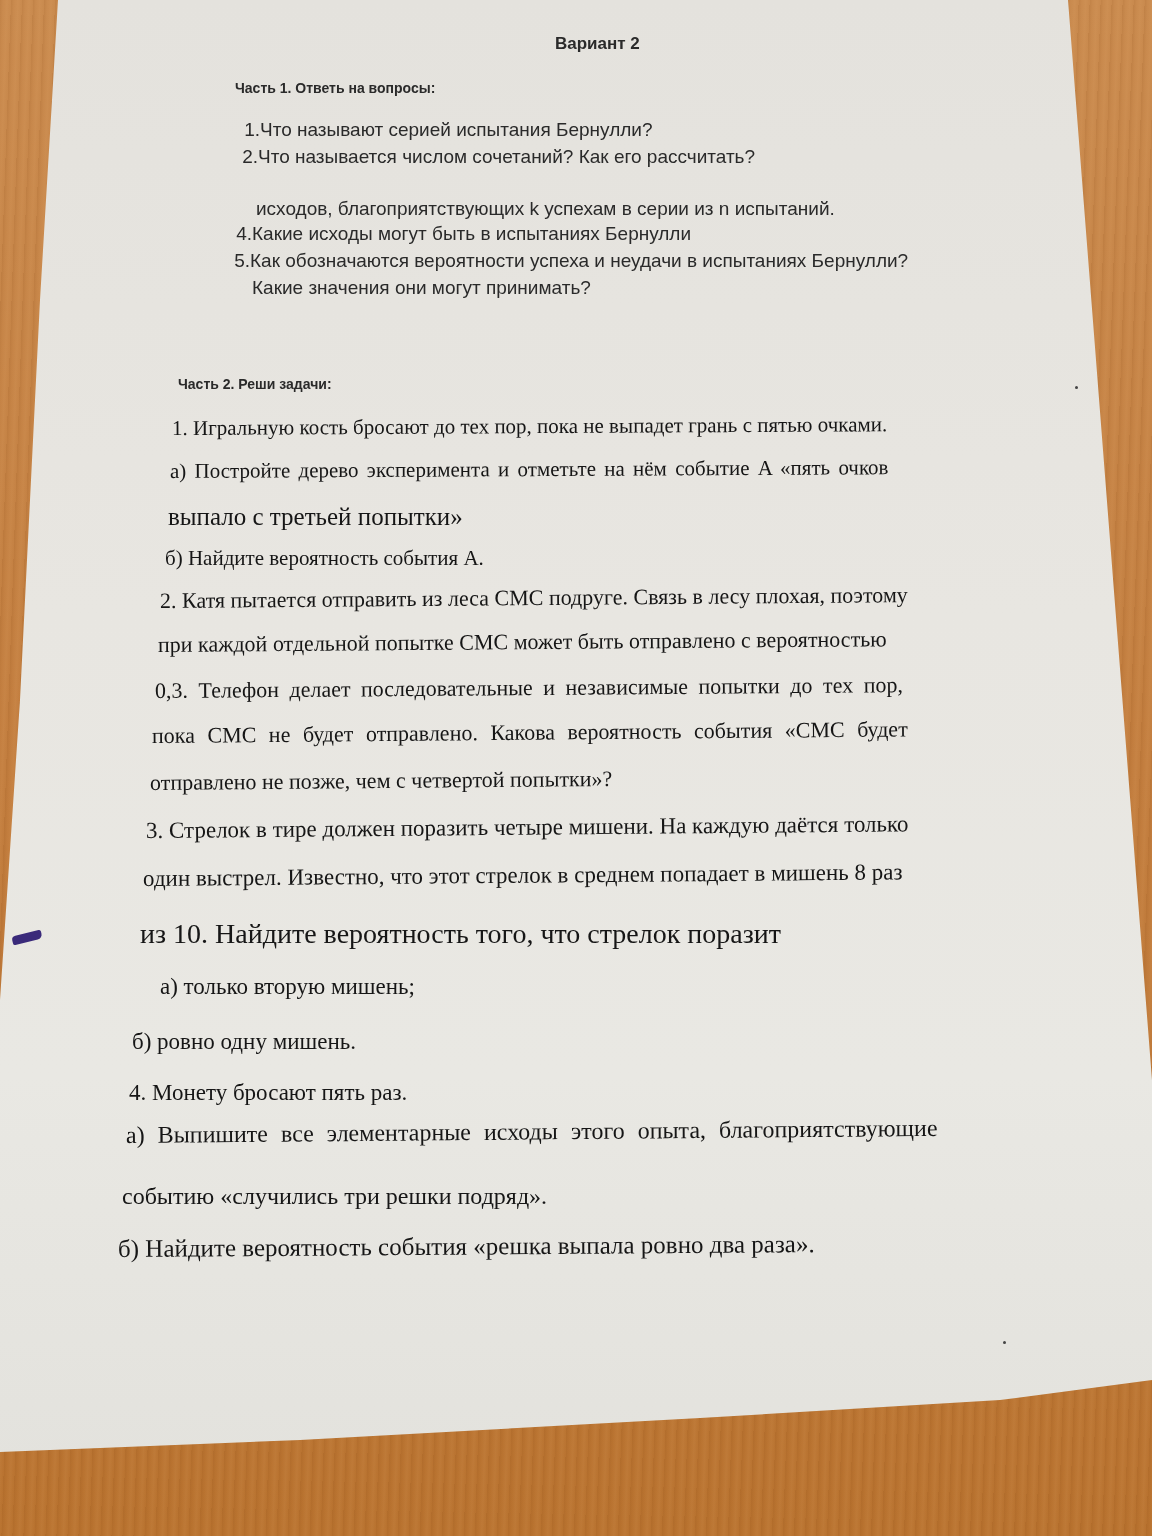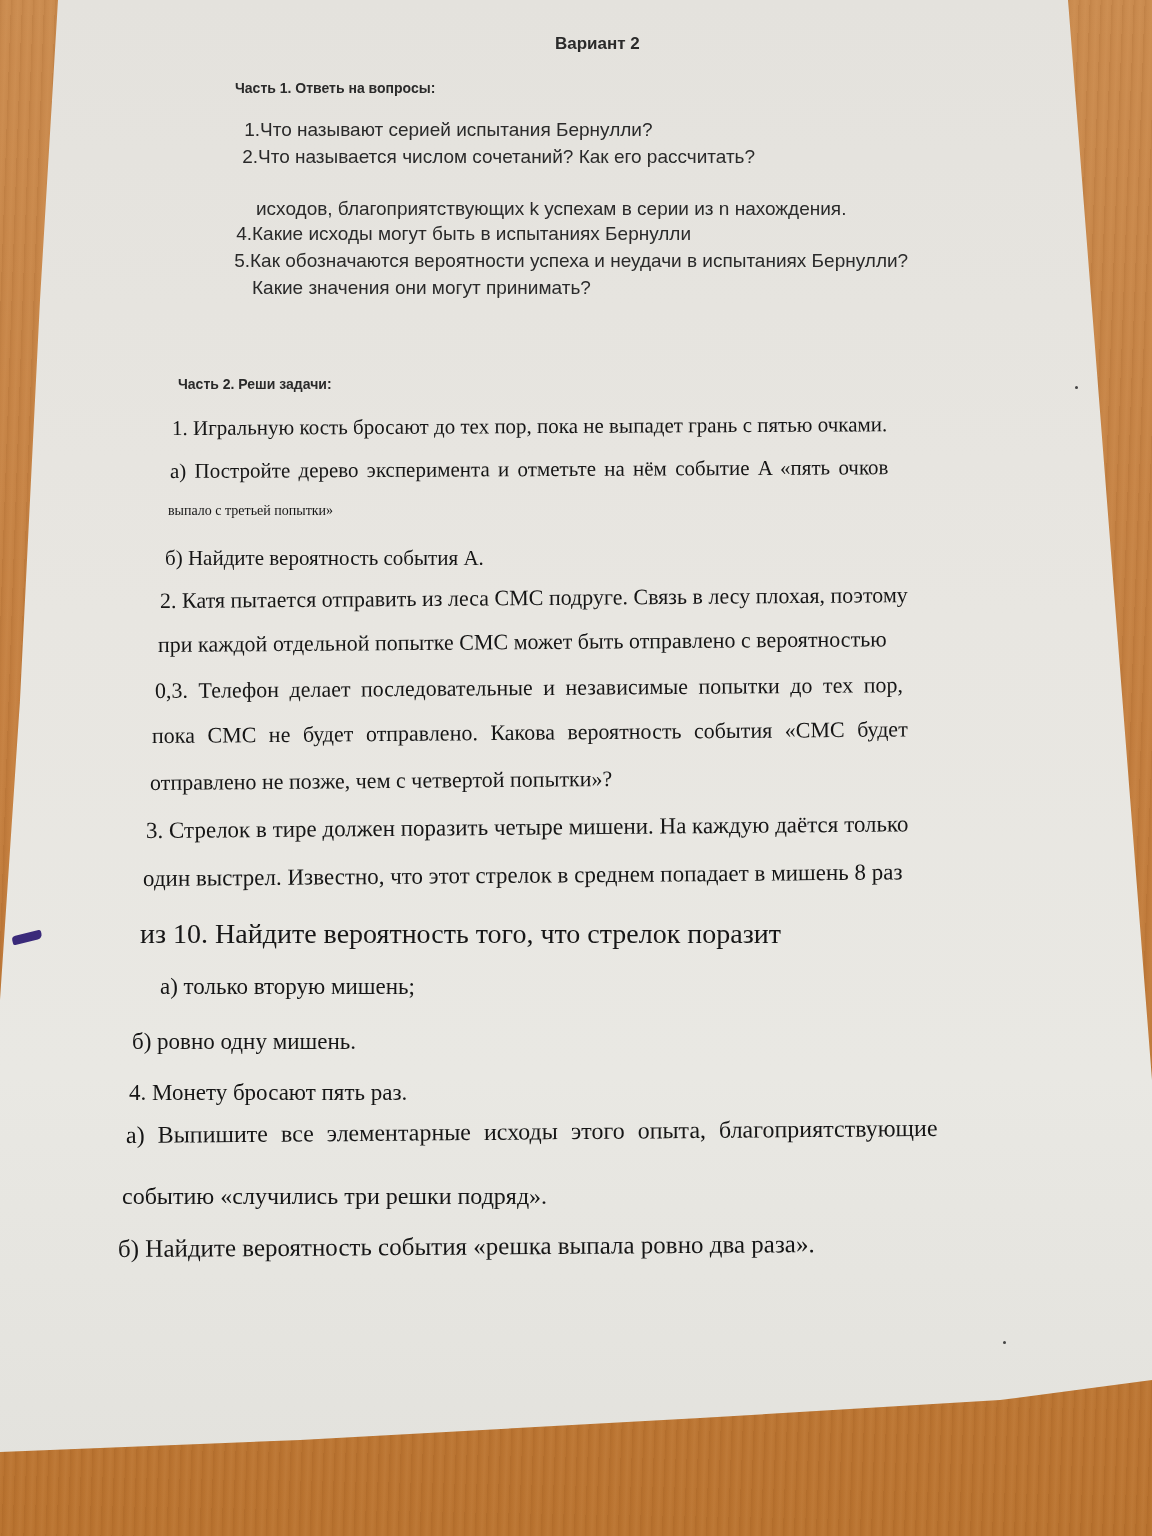--- a/index.html
+++ b/index.html
@@ -105,34 +105,34 @@
   <div class="title sans">Вариант 2</div>
 
   <div class="section-heading sans" style="left:202px; top:76px;margin-left:33px;">Часть 1. Ответь на вопросы:</div>
 
   <div class="q-line sans" style="left:232px; top:115px;">
     <span class="q-num">1.</span><span>Что называют серией испытания Бернулли?</span>
   </div>
   <div class="q-line sans" style="left:230px; top:142px;">
     <span class="q-num">2.</span><span>Что называется числом сочетаний? Как его рассчитать?</span>
   </div>
-  <div class="q-line sans" style="left:256px; top:194px;">исходов, благоприятствующих k успехам в серии из n нахождения.</div>
+  <div class="q-line sans" style="left:256px; top:194px;">исходов, благоприятствующих k успехам в серии из n испытаний.</div>
   <div class="q-line sans" style="left:224px; top:219px;">
     <span class="q-num">4.</span><span>Какие исходы могут быть в испытаниях Бернулли</span>
   </div>
   <div class="q-line sans" style="left:222px; top:246px;">
     <span class="q-num">5.</span><span>Как обозначаются вероятности успеха и неудачи в испытаниях Бернулли?</span>
   </div>
   <div class="q-line sans" style="left:252px; top:273px;">Какие значения они могут принимать?</div>
 
   <div class="section-heading sans" style="left:178px; top:372px;">Часть 2. Реши задачи:</div>
 
   <div class="t-line serif" style="left:172px; top:412px; font-size:21px; transform:rotate(-0.3deg);">1. Игральную кость бросают до тех пор, пока не выпадет грань с пятью очками.</div>
   <div class="t-line serif" style="left:170px; top:455px; font-size:21px; word-spacing:3px; transform:rotate(-0.3deg);">а) Постройте дерево эксперимента и отметьте на нём событие A «пять очков</div>
-  <div class="t-line serif" style="left:168px; top:499px; font-size:14px;">выпало с третьей попытки»</div>
+  <div class="t-line serif" style="left:168px; top:499px; font-size:25px;">выпало с третьей попытки»</div>
   <div class="t-line serif" style="left:165px; top:542px; font-size:21px;">б) Найдите вероятность события А.</div>
 
   <div class="t-line serif" style="left:160px; top:584px; font-size:22px; transform:rotate(-0.45deg);">2. Катя пытается отправить из леса СМС подруге. Связь в лесу плохая, поэтому</div>
   <div class="t-line serif" style="left:158px; top:628px; font-size:22px; transform:rotate(-0.45deg);">при каждой отдельной попытке СМС может быть отправлено с вероятностью</div>
   <div class="t-line serif" style="left:155px; top:674px; font-size:22px; word-spacing:5px; transform:rotate(-0.45deg);">0,3. Телефон делает последовательные и независимые попытки до тех пор,</div>
   <div class="t-line serif" style="left:152px; top:719px; font-size:22px; word-spacing:7px; transform:rotate(-0.5deg);">пока СМС не будет отправлено. Какова вероятность события «СМС будет</div>
   <div class="t-line serif" style="left:150px; top:766px; font-size:22px; transform:rotate(-0.5deg);">отправлено не позже, чем с четвертой попытки»?</div>
 
   <div class="t-line serif" style="left:146px; top:814px; font-size:23px; transform:rotate(-0.5deg);">3. Стрелок в тире должен поразить четыре мишени. На каждую даётся только</div>
   <div class="t-line serif" style="left:143px; top:862px; font-size:23px; transform:rotate(-0.5deg);">один выстрел. Известно, что этот стрелок в среднем попадает в мишень 8 раз</div>

